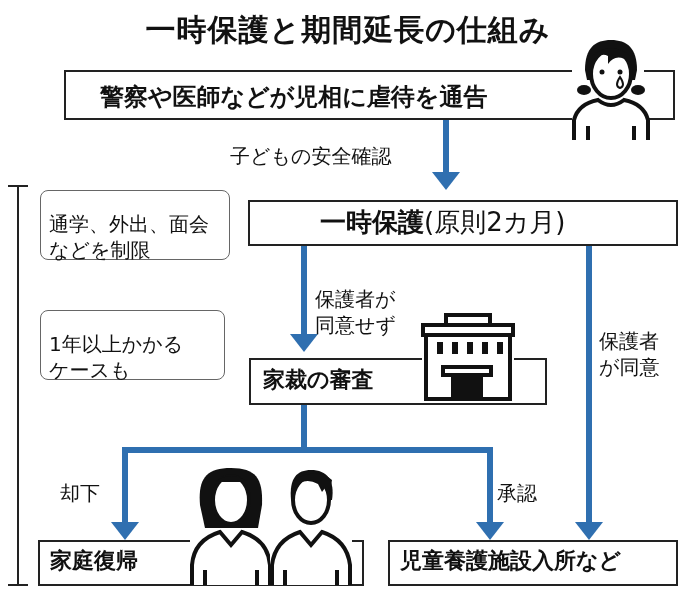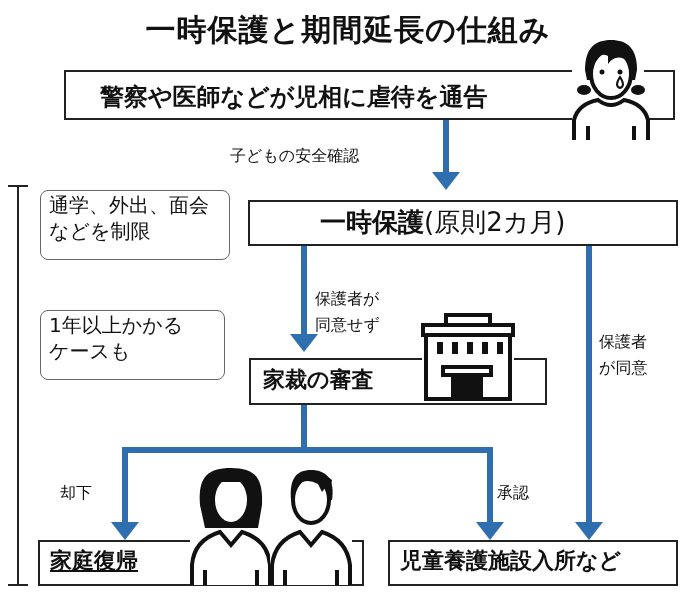--- a/index.html
+++ b/index.html
@@ -1,22 +1,22 @@
 <!DOCTYPE html>
 <html><head>
 <meta charset="utf-8">
 <style>
   html,body{margin:0;padding:0;background:#fff;}
   body{width:696px;height:607px;position:relative;overflow:hidden;font-family:"DejaVu Sans",sans-serif;color:#111;}
   .abs{position:absolute;}
   .box{position:absolute;border:2px solid #222;background:#fff;box-sizing:border-box;}
   .title{left:0;width:696px;top:10px;text-align:center;font-size:30px;font-weight:bold;letter-spacing:1px;}
-  .lbl{position:absolute;font-size:16px;line-height:26px;white-space:nowrap;}
+  .lbl{position:absolute;font-size:20px;line-height:26px;white-space:nowrap;}
   .bold{font-weight:bold;}
-  .bubble{position:absolute;border:1.5px solid #666;border-radius:8px;background:#fff;box-sizing:border-box;font-size:20px;line-height:26px;padding:1px 8px;}
+  .bubble{position:absolute;border:1.5px solid #666;border-radius:8px;background:#fff;box-sizing:border-box;font-size:20px;line-height:26px;padding:20px 8px;}
   svg{position:absolute;left:0;top:0;}
 </style>
 </head>
 <body>
 
 <svg width="696" height="607">
 
   <g stroke="#222" stroke-width="2">
     <line x1="18" y1="186" x2="18" y2="585"></line>
     <line x1="8" y1="186" x2="28" y2="186"></line>
@@ -93,21 +93,21 @@
 
 <div class="lbl" style="left:599px;top:330px;font-family:Liberation Mono, monospace;">
   <div>保護者</div>
   <div>が同意</div>
 </div>
 
 <div class="lbl" style="left:60px;top:480px;">却下</div>
 <div class="lbl" style="left:497px;top:480px;">承認</div>
 
 <div class="box" style="left:38px;top:540px;width:326px;height:46px;"></div>
-<div class="lbl bold" style="left:50px;top:548px;font-size:22px;text-decoration:underline;">家庭復帰</div>
+<div class="lbl bold" style="left:50px;top:548px;font-size:22px;">家庭復帰</div>
 
 <div class="box" style="left:388px;top:540px;width:290px;height:46px;"></div>
 <div class="lbl bold" style="left:400px;top:548px;font-size:22px;">児童養護施設入所など</div>
 
 <svg width="696" height="607" style="pointer-events:none">
   <g>
     <rect x="190" y="535" width="82" height="50" fill="#fff"></rect>
     <path d="M200,505 C198,480 205,468 231,468 C257,468 263,480 262,505 L258,528 L205,528 Z" fill="#111"></path>
     <ellipse cx="231" cy="500" rx="18" ry="24" fill="#fff" stroke="#111" stroke-width="4"></ellipse>
     <path d="M215,482 Q231,470 248,482" fill="#111"></path>

